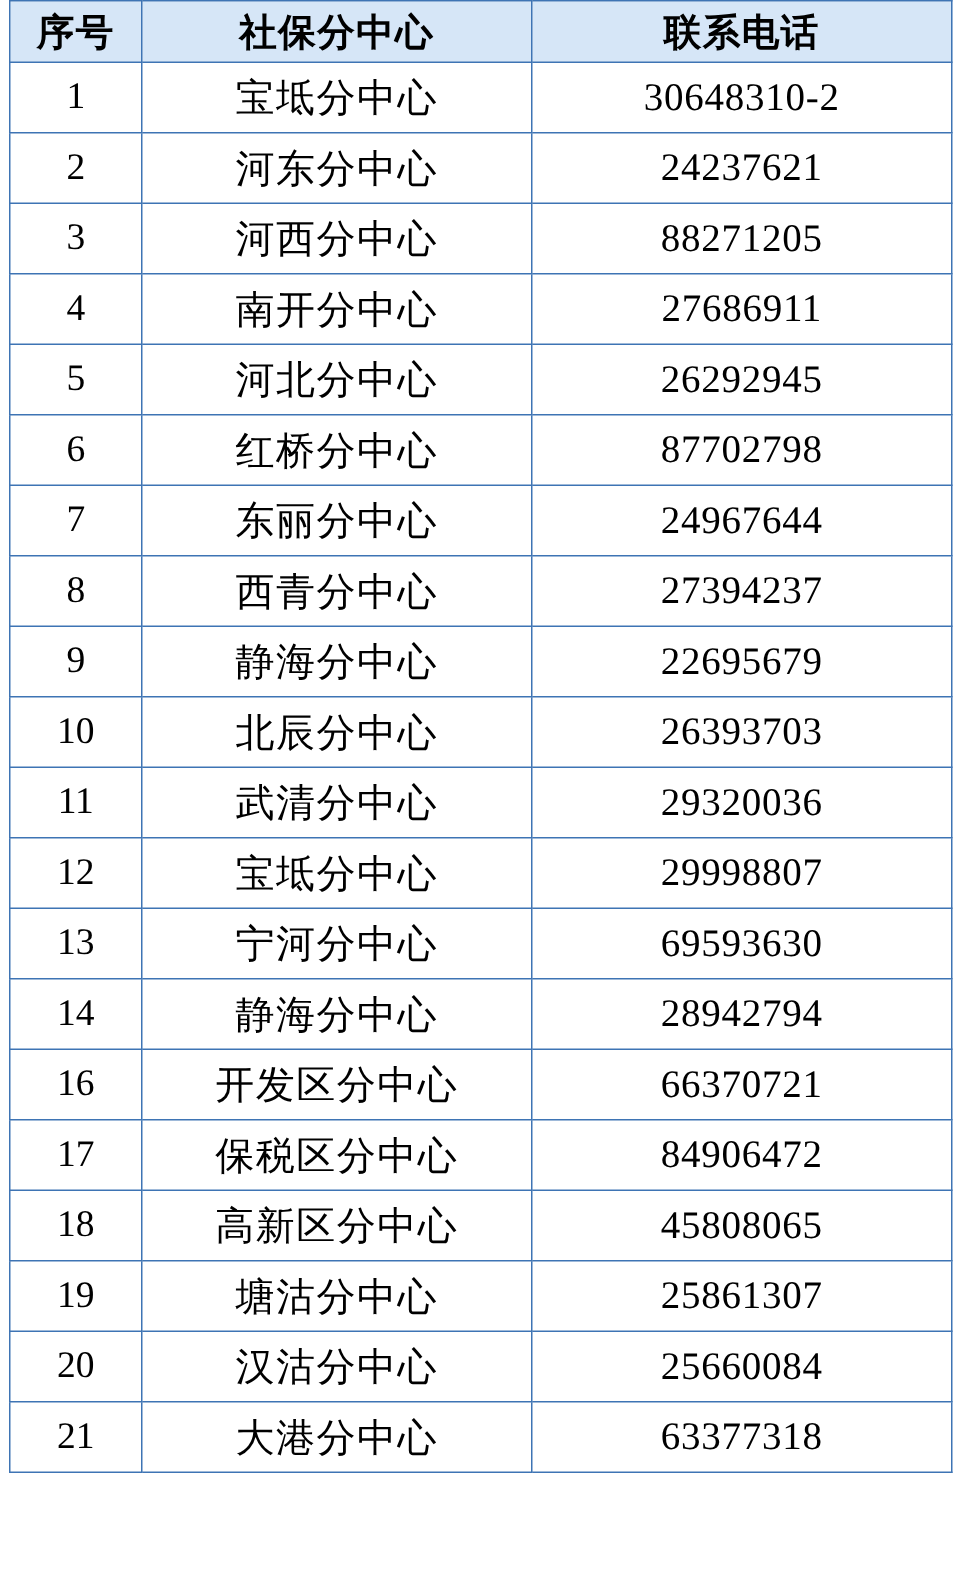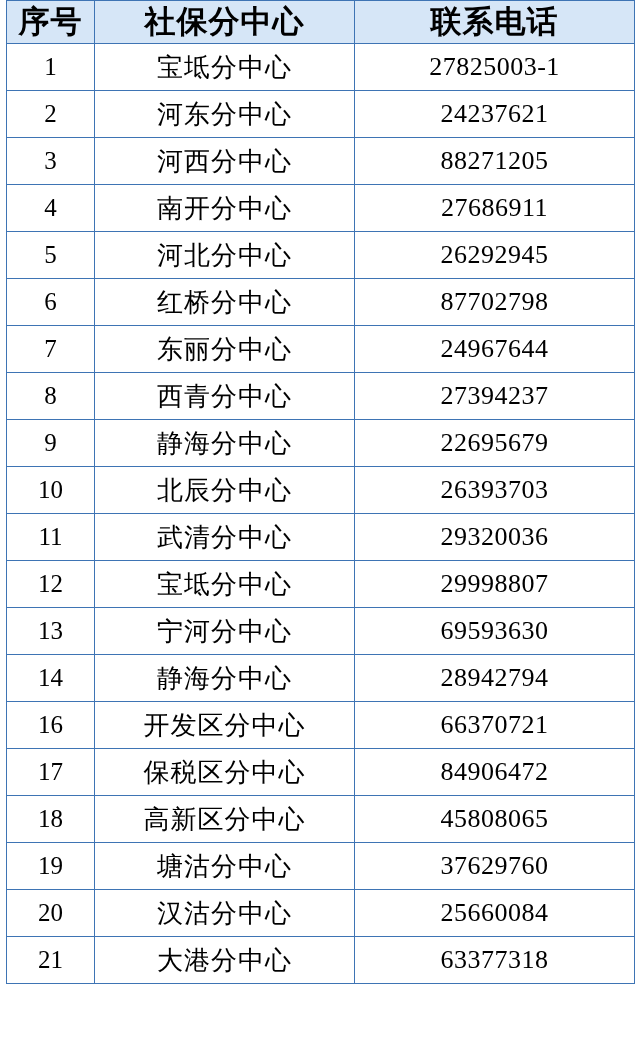--- a/index.html
+++ b/index.html
@@ -28,21 +28,21 @@
     border: 1px solid #3e74b4;
     text-align: center;
     vertical-align: middle;
     color: #000000;
     padding: 0;
     white-space: nowrap;
   }
   #phone-table thead th {
     background: #d6e6f7;
     height: 40px;
-    font-size: 31px;
+    font-size: 25px;
     font-weight: bold;
     letter-spacing: 1px;
   }
   #phone-table tbody td {
     height: 46px;
     font-size: 26px;
     font-weight: normal;
     background: #ffffff;
   }
   #phone-table tbody td.idx {
@@ -68,21 +68,21 @@
     <tr>
       <th>序号</th>
       <th>社保分中心</th>
       <th>联系电话</th>
     </tr>
   </thead>
   <tbody id="table-body">
       <tr>
         <td class="idx">1</td>
         <td class="center">宝坻分中心</td>
-        <td class="phone">27825003-1</td>
+        <td class="phone">30648310-2</td>
       </tr>
       <tr>
         <td class="idx">2</td>
         <td class="center">河东分中心</td>
         <td class="phone">24237621</td>
       </tr>
       <tr>
         <td class="idx">3</td>
         <td class="center">河西分中心</td>
         <td class="phone">88271205</td>
@@ -153,21 +153,21 @@
         <td class="phone">84906472</td>
       </tr>
       <tr>
         <td class="idx">18</td>
         <td class="center">高新区分中心</td>
         <td class="phone">45808065</td>
       </tr>
       <tr>
         <td class="idx">19</td>
         <td class="center">塘沽分中心</td>
-        <td class="phone">37629760</td>
+        <td class="phone">25861307</td>
       </tr>
       <tr>
         <td class="idx">20</td>
         <td class="center">汉沽分中心</td>
         <td class="phone">25660084</td>
       </tr>
       <tr>
         <td class="idx">21</td>
         <td class="center">大港分中心</td>
         <td class="phone">63377318</td>

